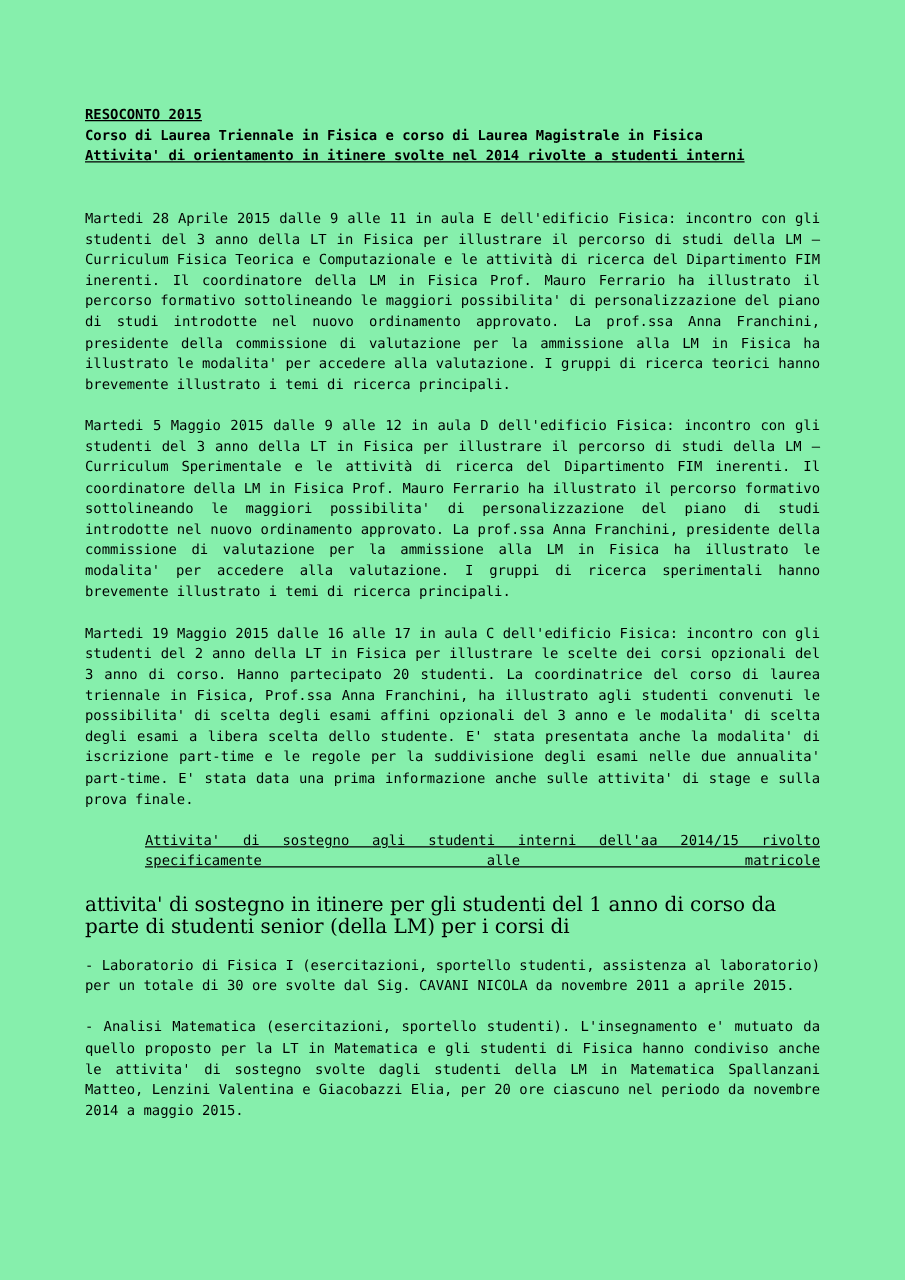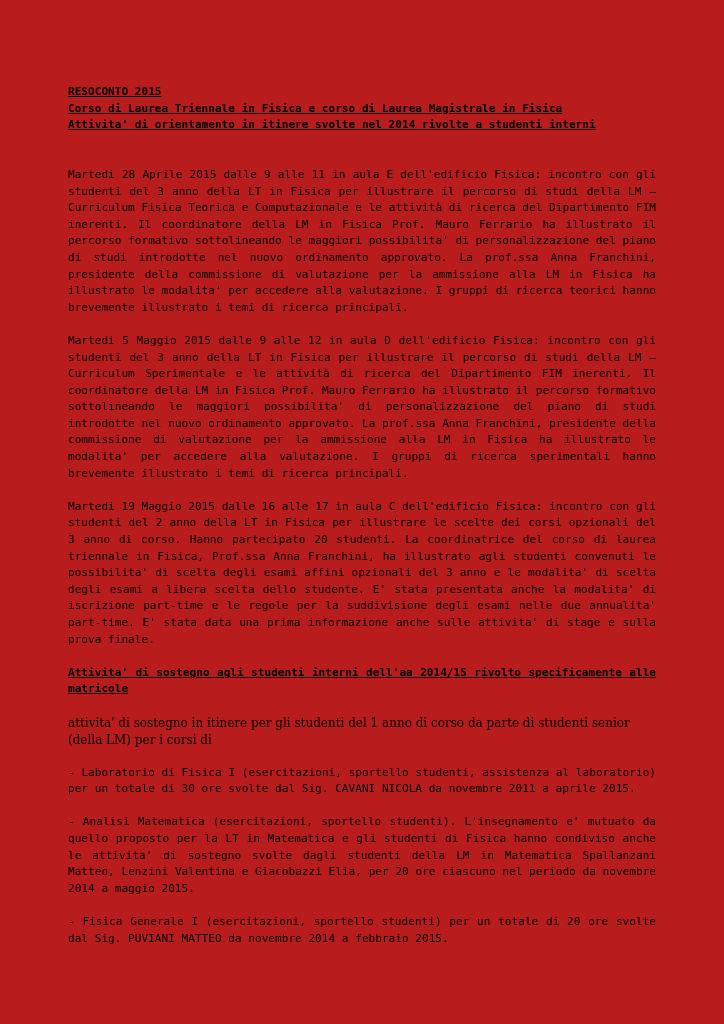--- a/index.html
+++ b/index.html
@@ -12,63 +12,63 @@
     height: 1024px;
     overflow: hidden;
     font-family: "DejaVu Sans Mono", "Liberation Mono", monospace;
     color: #000000;
   }
   .page {
     box-sizing: border-box;
     width: 724px;
     height: 1024px;
     padding: 84px 68px 16px 68px;
-    background: #b91c1c;
+    background: #86efac;
   }
   .doc {
     width: 588px;
   }
   p {
     margin: 0;
     font-size: 11.1px;
     line-height: 16.6px;
     text-align: justify;
     text-justify: inter-word;
     letter-spacing: 0px;
   }
   .mono {
     font-family: "DejaVu Sans Mono", "Liberation Mono", monospace;
   }
   .serif {
     font-family: "DejaVu Serif", "Liberation Serif", serif;
-    font-size: 12px;
+    font-size: 16px;
     line-height: 17.5px;
     text-align: left;
   }
   .bold {
     font-weight: bold;
-    text-decoration: underline;
   }
   .underline {
     text-decoration: underline;
   }
   .gap {
     height: 16.6px;
   }
   .gap-sm {
     height: 15px;
   }
   .heading-block p {
     text-align: left;
   }
   .heading-underline {
     text-decoration: underline;
-    font-weight: bold;
+    font-weight: normal;
     text-align: justify;
     text-align-last: justify;
+    margin-left: 48px;
   }
 </style>
 </head>
 <body>
 
 <div class="page">
   <div class="doc">
 
     <div class="heading-block">
       <p class="mono bold underline">RESOCONTO 2015</p>
@@ -102,16 +102,15 @@
     <div class="gap-sm"></div>
 
     <p class="mono">- Laboratorio di Fisica I (esercitazioni, sportello studenti, assistenza al laboratorio) per un totale di 30 ore svolte dal Sig. CAVANI NICOLA da novembre 2011 a aprile 2015.</p>
 
     <div class="gap"></div>
 
     <p class="mono">- Analisi Matematica (esercitazioni, sportello studenti). L'insegnamento e' mutuato da quello proposto per la LT in Matematica e gli studenti di Fisica hanno condiviso anche le attivita' di sostegno svolte dagli studenti della LM in Matematica Spallanzani Matteo, Lenzini Valentina e Giacobazzi Elia, per 20 ore ciascuno nel periodo da novembre 2014 a maggio 2015.</p>
 
     <div class="gap"></div>
 
-    <p class="mono">- Fisica Generale I (esercitazioni, sportello studenti) per un totale di 20 ore svolte dal Sig. PUVIANI MATTEO da novembre 2014 a febbraio  2015.</p>
 
   </div>
 </div>
 
 </body></html>

